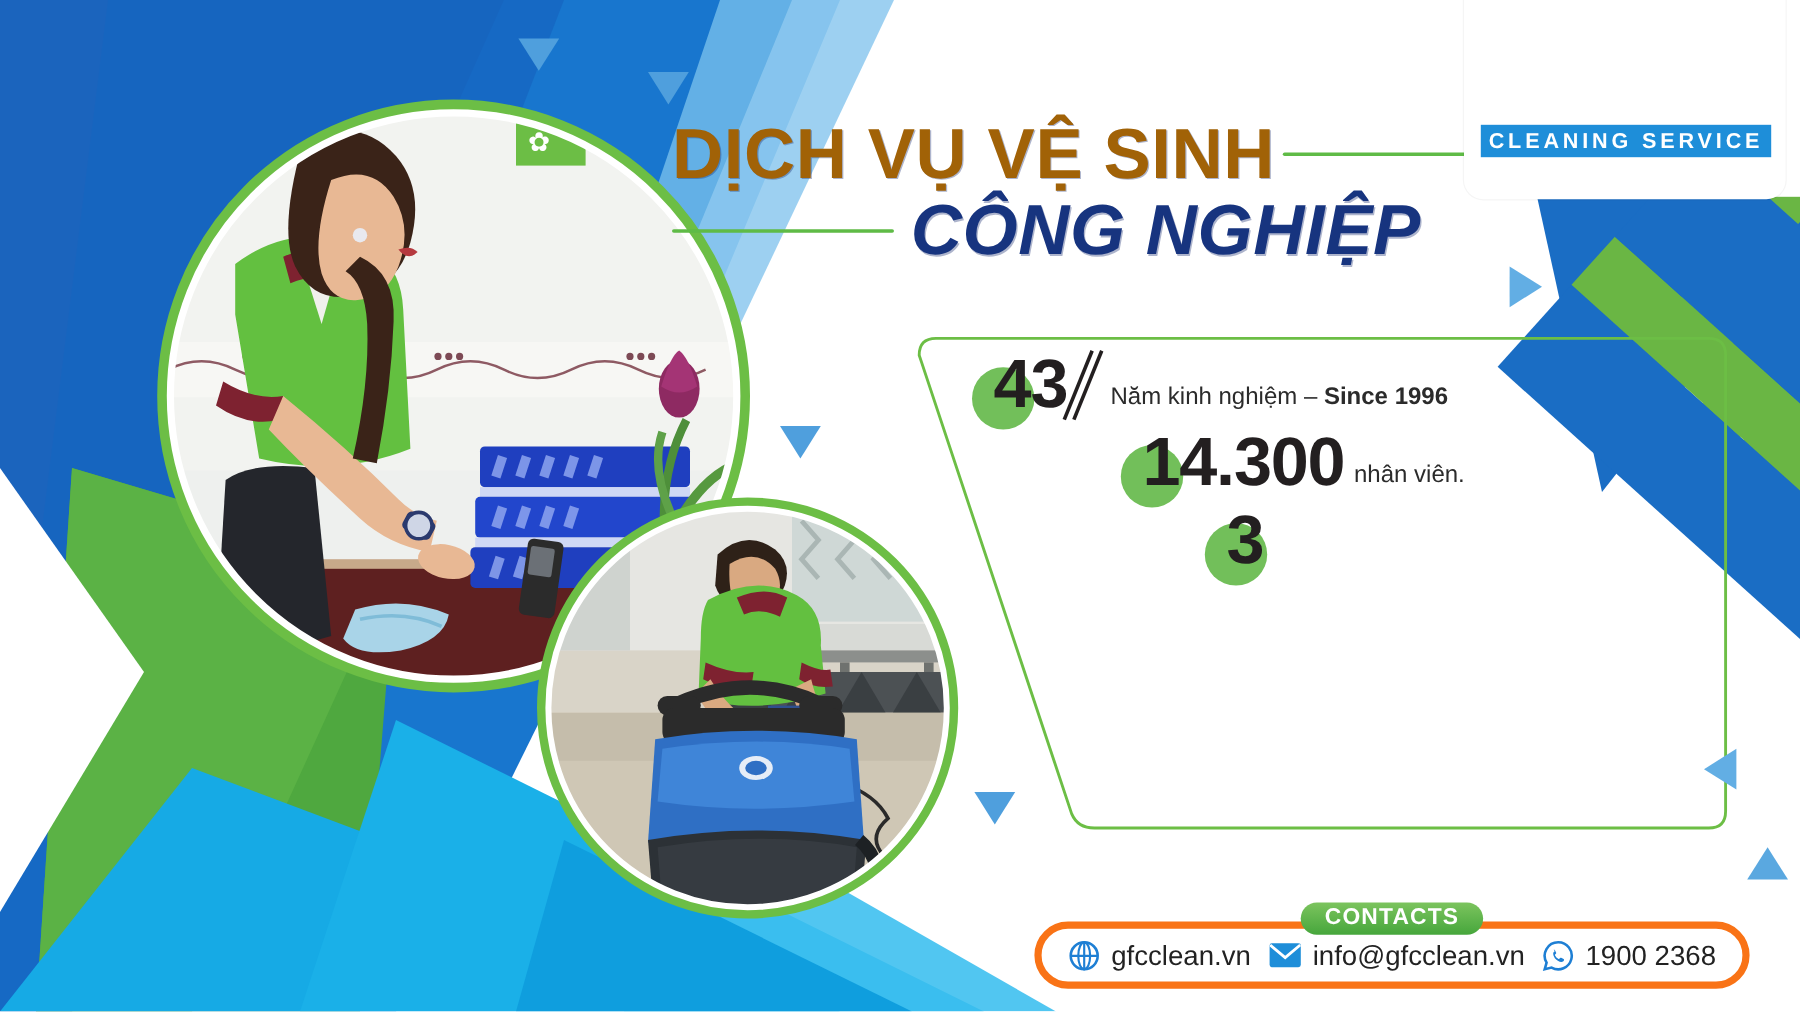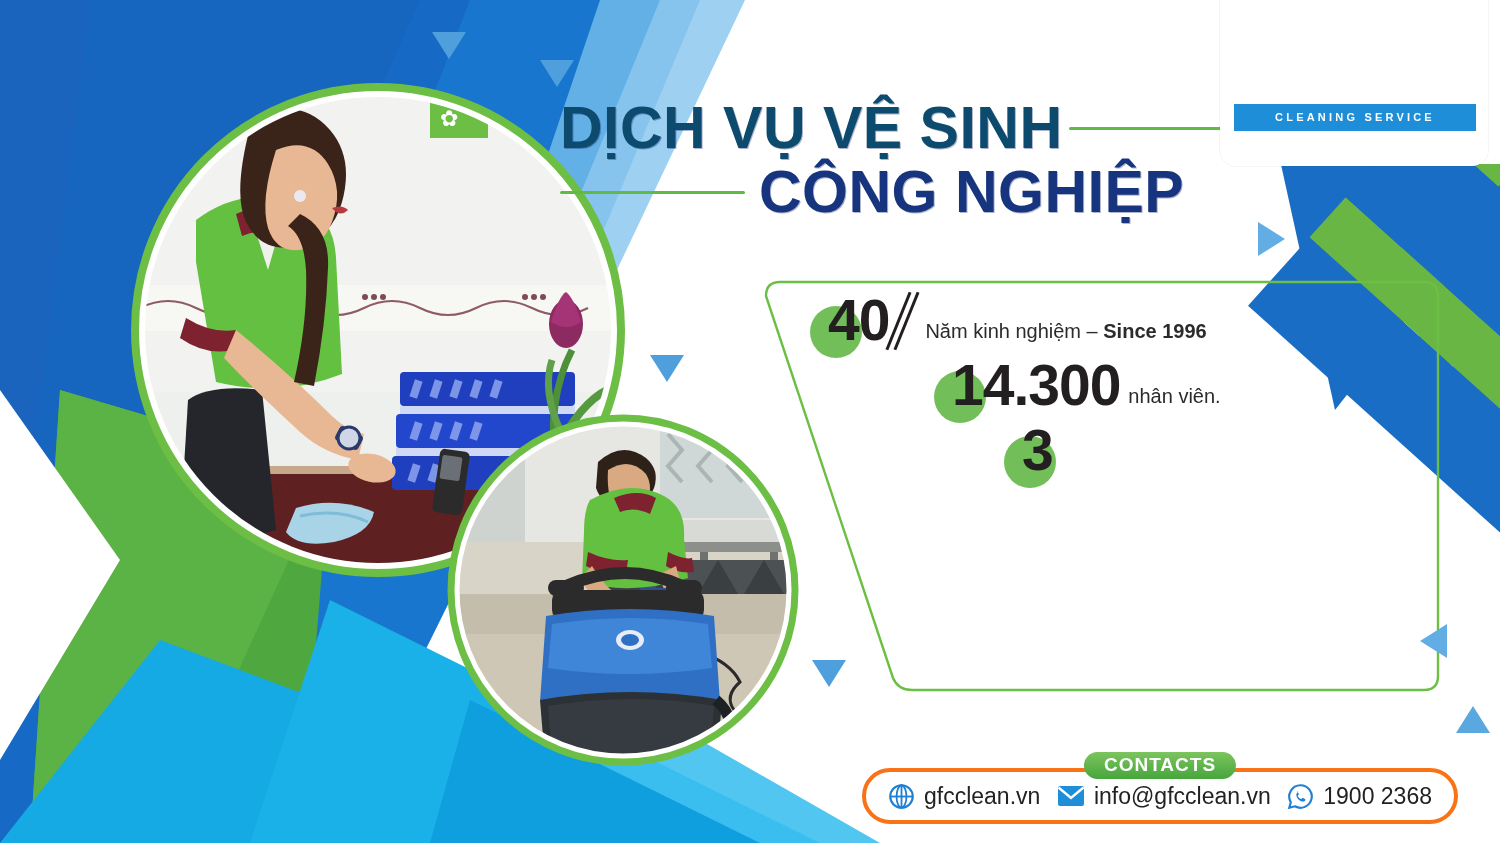--- a/index.html
+++ b/index.html
@@ -21,27 +21,27 @@
 
   
   .title-block {
     position: absolute;
     left: 560px; top: 98px;
     width: 720px;
     z-index: 30;
   }
   .title-row { display:flex; align-items:center; }
   .title-row.r1 { justify-content:flex-start; }
-  .title-row.r2 { justify-content:flex-start; margin-top: 4px; }
+  .title-row.r2 { justify-content:flex-start; margin-top: 4px; font-style: italic; }
   .title-text {
     font-family: "Liberation Sans", sans-serif;
     font-weight: 700;
     font-size: 59px;
     letter-spacing: 0.5px;
-    color: #0c4a6e;
+    color: #a16207;
     line-height: 1.02;
     white-space: nowrap;
     text-shadow: 1px 1px 0 rgba(20,40,110,0.35);
   }
   .title-text.dark { color:#17347f; }
   .title-rule {
     height: 3px;
     background: #5fbb46;
     border-radius: 2px;
   }
@@ -87,21 +87,21 @@
     color: #6cbe45;
     font-weight: 700;
     font-size: 15px;
   }
   .logo-bar {
     position:absolute;
     left: 14px; right: 12px; top: 118px;
     height: 27px;
     background: #1e8ed9;
     color: #ffffff;
-    font-size: 11px;
+    font-size: 18px;
     font-weight: 700;
     letter-spacing: 3.2px;
     text-align: center;
     line-height: 27px;
   }
 
   
   .stats-panel {
     position:absolute;
     left: 740px; top: 282px;
@@ -175,21 +175,21 @@
   
   .contacts-wrap {
     position:absolute;
     left: 862px; top: 768px;
     width: 596px; height: 56px;
     z-index: 35;
   }
   .contacts-pill {
     position:absolute;
     inset: 0;
-    border: 4px solid #f97316;
+    border: 6px solid #f97316;
     border-radius: 28px;
     background: #ffffff;
     display:flex; align-items:center;
     justify-content: space-between;
     padding: 0 22px;
   }
   .contacts-badge {
     position:absolute;
     left: 50%; top: -16px;
     transform: translateX(-50%);
@@ -482,21 +482,21 @@
 
   <div class="logo-card">
     <div class="logo-bar">CLEANING SERVICE</div>
   </div>
 
   <div class="stats-panel">
     <div class="stats-list">
 
       <div class="stat s1">
         <span class="dot"></span>
-        <span class="num">40</span>
+        <span class="num">43</span>
         <span class="slash"></span>
         <span class="desc"><span>Năm kinh nghiệm – </span><b>Since 1996</b></span>
       </div>
 
 
       <div class="stat s3">
         <span class="dot"></span>
         <span class="num">14.300</span>
         <span class="desc">nhân viên.</span>
       </div>

